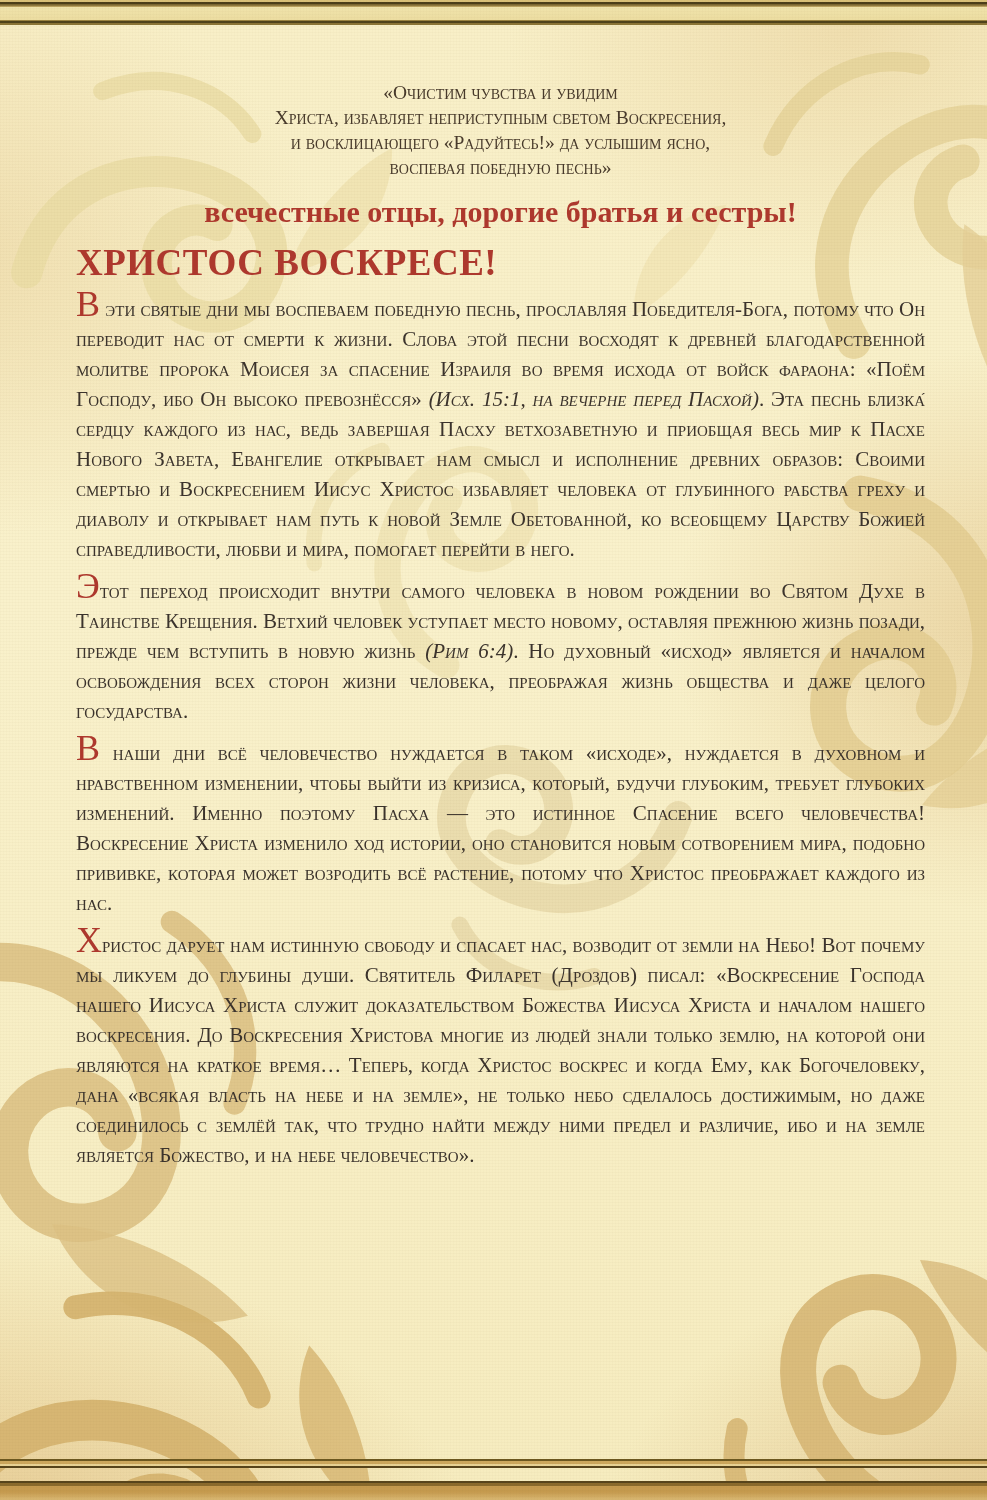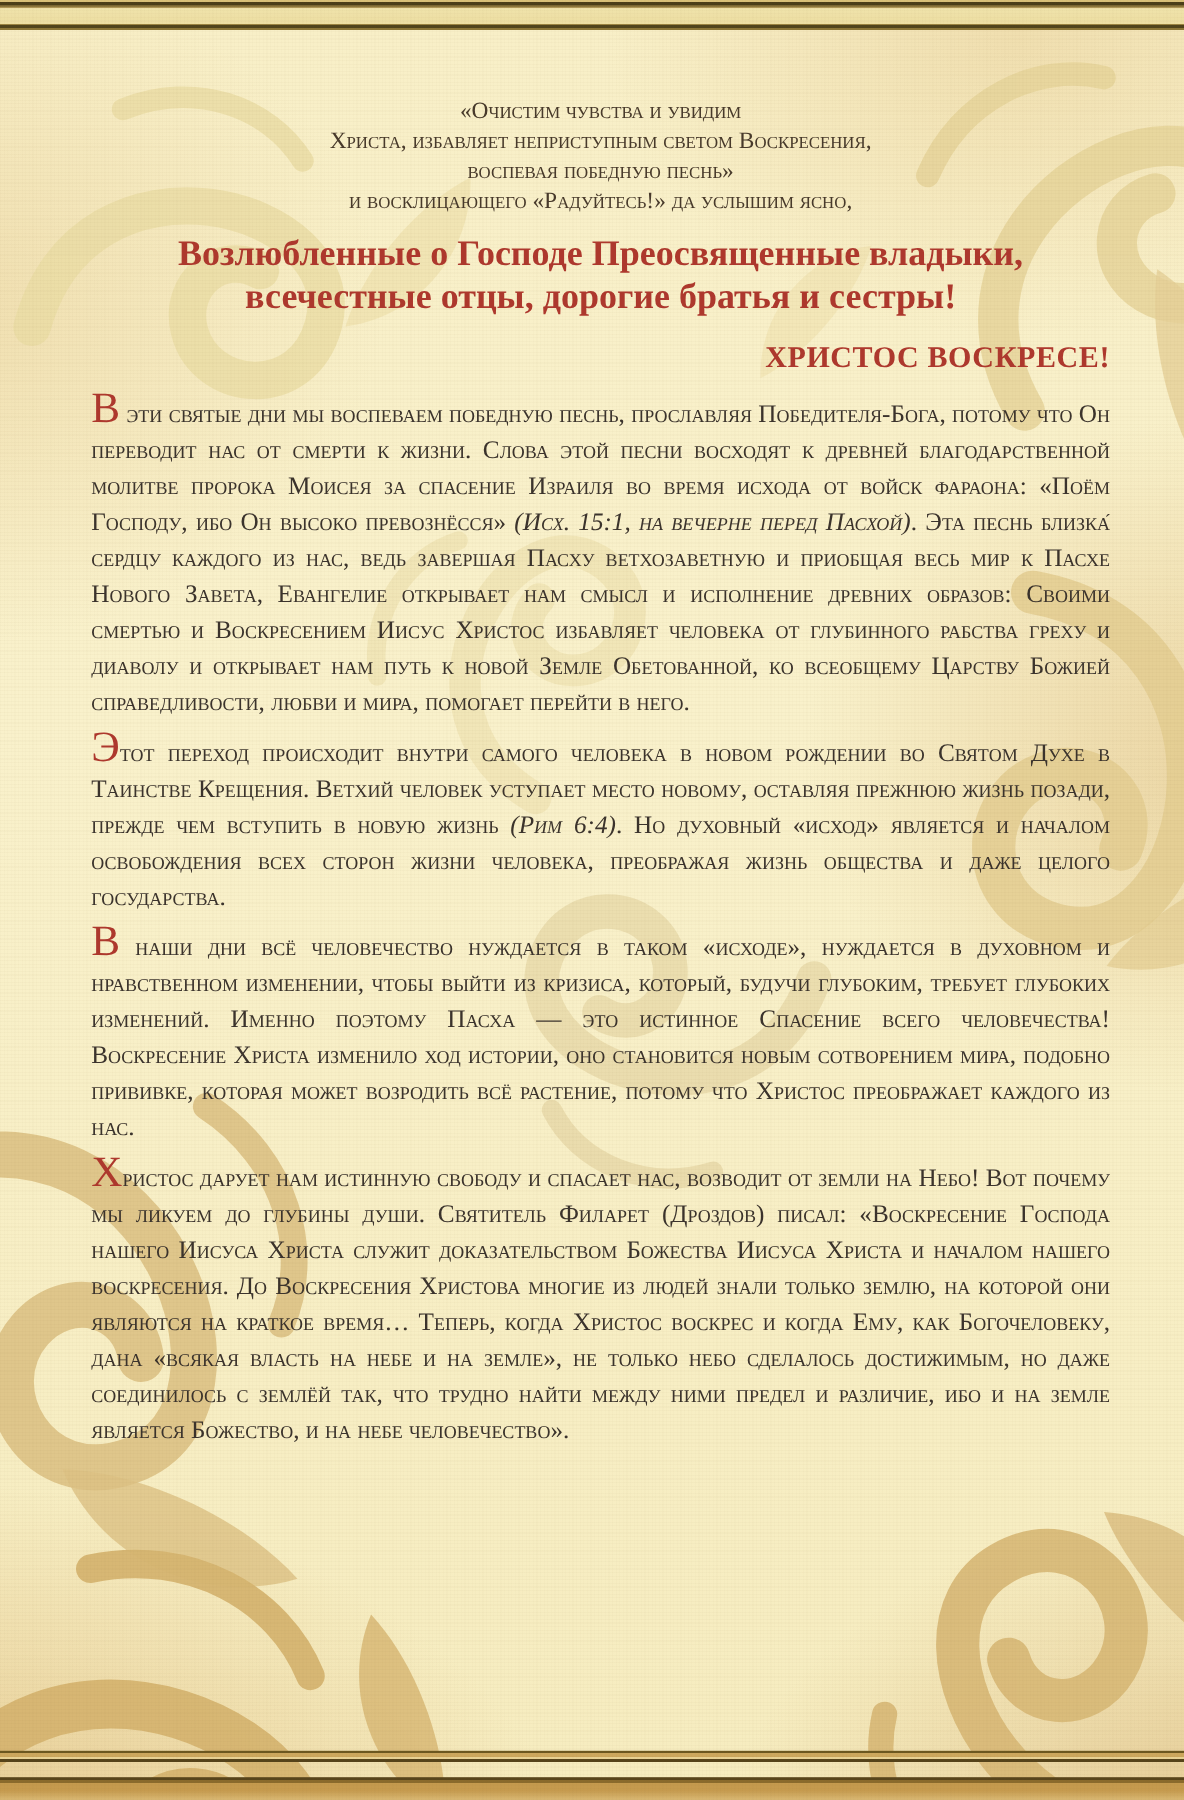--- a/index.html
+++ b/index.html
@@ -37,21 +37,21 @@
                    background: linear-gradient(180deg,#6b571f 0 2px,#cca75d 2px 5px,#e7d193 5px 7px,#55431a 7px 9px,rgba(85,67,26,0) 9px); }
   .band-bottom   { position: absolute; left: 0; right: 0; top: 1481px; height: 19px; z-index: 2;
                    background: linear-gradient(180deg,#57441b 0 2px,#8a6a2c 2px 5px,#c59a4e 5px 11px,#d9b873 19px); }
 
   .content { position: absolute; left: 76px; right: 62px; top: 80px; z-index: 4; }
 
   .epigraph { color: #483a2b; font-size: 19.5px; line-height: 25px;
               text-align: center; font-variant: small-caps; }
   .salutation { color: #ad382d; font-size: 30px; line-height: 36px; text-align: center;
                 font-weight: bold; margin: 14px 0 0; }
-  .proclamation { color: #ad382d; font-size: 25px; line-height: 38px; text-align: right;
+  .proclamation { color: #ad382d; font-size: 37px; line-height: 38px; text-align: left;
                   font-weight: bold; letter-spacing: .5px; margin: 14px 0 8px; }
   .para { color: #3b332c; font-size: 21px; line-height: 30px; text-align: justify;
           font-variant: small-caps; margin: 12px 0 0; }
   .para.intro { margin-top: 12px; }
   .seg-initial { color: #ad382d; font-size: 36px; line-height: 0; font-variant: normal; }
   .seg-italic  { font-style: italic; margin-top: 20px; }
 </style>
 </head>
 <body>
 
@@ -90,26 +90,25 @@
   <div class="rule-top"></div>
   <div class="rule-bottom"></div>
   <div class="band-bottom"></div>
   <div class="texture"></div>
 
   <main class="content">
 
     <div class="epigraph">
       <div>«Очистим чувства и увидим</div>
       <div>Христа, избавляет неприступным светом Воскресения,</div>
+      <div>и восклицающего «Радуйтесь!» да услышим ясно,</div>
       <div>воспевая победную песнь»</div>
-      <div>и восклицающего «Радуйтесь!» да услышим ясно,</div>
     </div>
 
     <h1 class="salutation">
-      <div>Возлюбленные о Господе Преосвященные владыки,</div>
       <div>всечестные отцы, дорогие братья и сестры!</div>
     </h1>
 
 
     <h2 class="proclamation">ХРИСТОС ВОСКРЕСЕ!</h2>
 
     <p class="para"><span class="seg-initial">В</span><span class="seg-normal"> эти святые дни мы воспеваем победную песнь, прославляя Победителя-Бога, потому что Он переводит нас от смерти к жизни. Слова этой песни восходят к древней благодарственной молитве пророка Моисея за спасение Израиля во время исхода от войск фараона: «Поём Господу, ибо Он высоко превознёсся» </span><span class="seg-italic">(Исх. 15:1, на вечерне перед Пасхой)</span><span class="seg-normal">. Эта песнь близка́ сердцу каждого из нас, ведь завершая Пасху ветхозаветную и приобщая весь мир к Пасхе Нового Завета, Евангелие открывает нам смысл и исполнение древних образов: Своими смертью и Воскресением Иисус Христос избавляет человека от глубинного рабства греху и диаволу и открывает нам путь к новой Земле Обетованной, ко всеобщему Царству Божией справедливости, любви и мира, помогает перейти в него.</span></p>
     <p class="para"><span class="seg-initial">Э</span><span class="seg-normal">тот переход происходит внутри самого человека в новом рождении во Святом Духе в Таинстве Крещения. Ветхий человек уступает место новому, оставляя прежнюю жизнь позади, прежде чем вступить в новую жизнь </span><span class="seg-italic">(Рим 6:4)</span><span class="seg-normal">. Но духовный «исход» является и началом освобождения всех сторон жизни человека, преображая жизнь общества и даже целого государства.</span></p>
     <p class="para"><span class="seg-initial">В</span><span class="seg-normal"> наши дни всё человечество нуждается в таком «исходе», нуждается в духовном и нравственном изменении, чтобы выйти из кризиса, который, будучи глубоким, требует глубоких изменений. Именно поэтому Пасха — это истинное Спасение всего человечества! Воскресение Христа изменило ход истории, оно становится новым сотворением мира, подобно прививке, которая может возродить всё растение, потому что Христос преображает каждого из нас.</span></p>
     <p class="para"><span class="seg-initial">Х</span><span class="seg-normal">ристос дарует нам истинную свободу и спасает нас, возводит от земли на Небо! Вот почему мы ликуем до глубины души. Святитель Филарет (Дроздов) писал: «Воскресение Господа нашего Иисуса Христа служит доказательством Божества Иисуса Христа и началом нашего воскресения. До Воскресения Христова многие из людей знали только землю, на которой они являются на краткое время… Теперь, когда Христос воскрес и когда Ему, как Богочеловеку, дана «всякая власть на небе и на земле», не только небо сделалось достижимым, но даже соединилось с землёй так, что трудно найти между ними предел и различие, ибо и на земле является Божество, и на небе человечество».</span></p>

